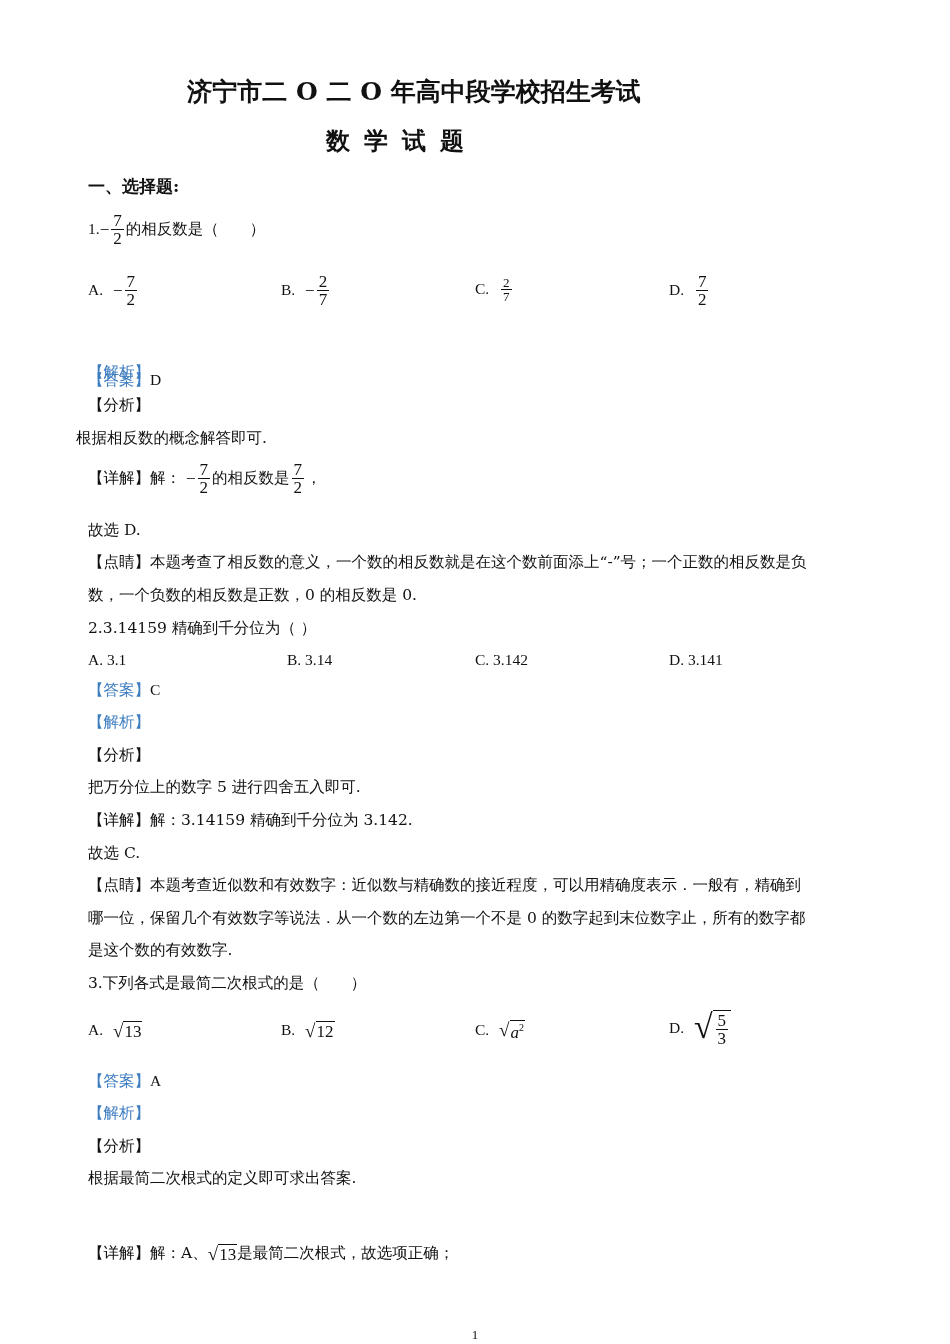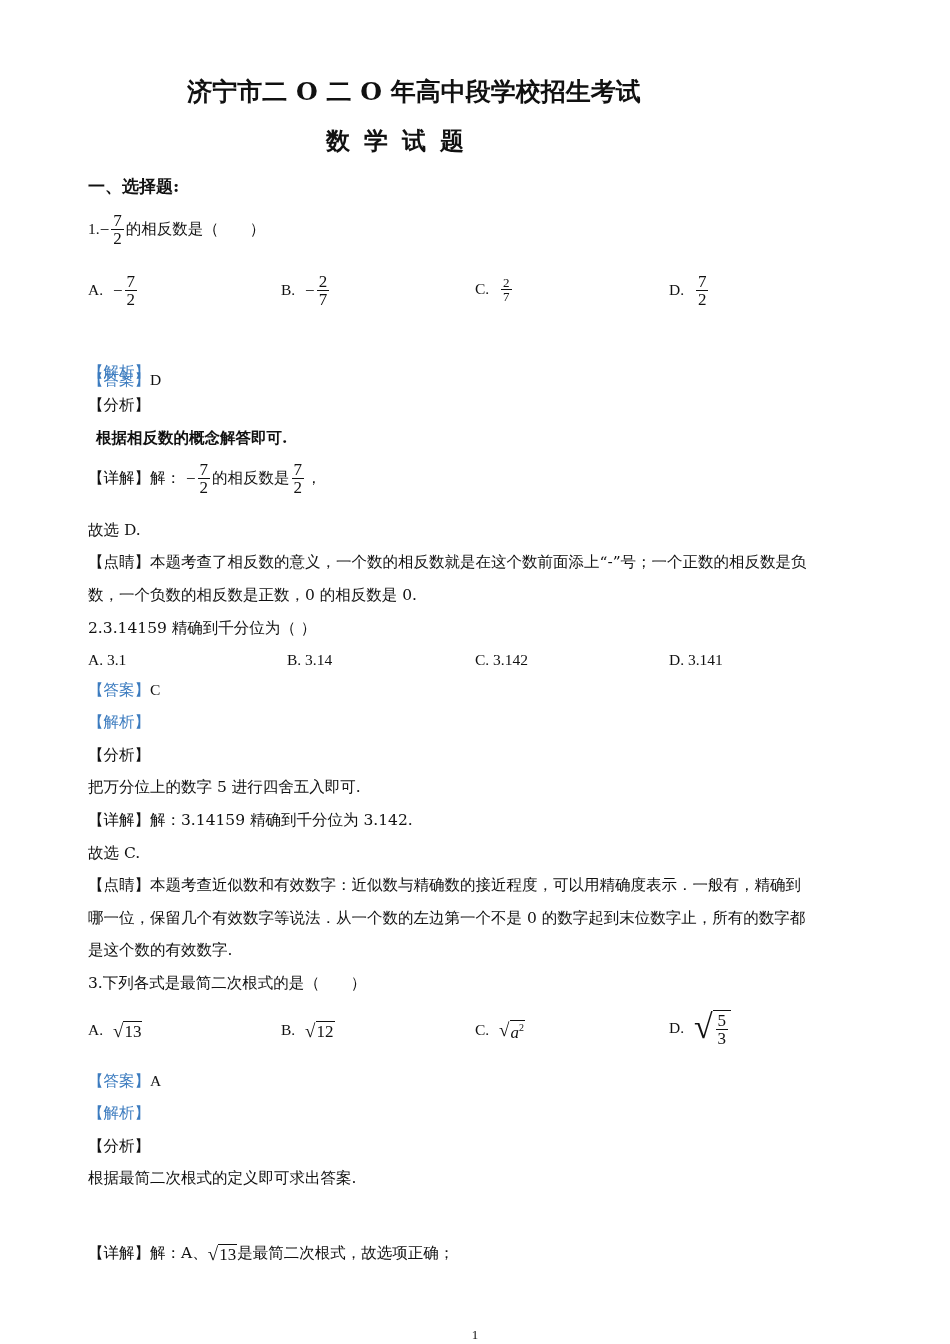--- a/index.html
+++ b/index.html
@@ -59,21 +59,21 @@
       <span class="n">7</span>
       <span class="d">2</span>
     </span>
 </div>
 
 <div class="abs line" style="left:88px; top:330px;margin-top:40px;">
   <span class="blue">【答案】</span><span class="opt">D</span>
 </div>
 <div class="abs line blue" style="left:88px; top:362px;">【解析】</div>
 <div class="abs line" style="left:88px; top:395px;">【分析】</div>
-<div class="abs line" style="left:96px; top:428px;font-weight:bold;">根据相反数的概念解答即可.</div>
+<div class="abs line" style="left:76px; top:428px;">根据相反数的概念解答即可.</div>
 <div class="abs line" style="left:88px; top:461px;">
   <span>【详解】</span><span>解：</span>&nbsp;<span class="minus">−</span><span class="frac">
       <span class="n">7</span>
       <span class="d">2</span>
     </span><span>的相反数是</span><span class="frac">
       <span class="n">7</span>
       <span class="d">2</span>
     </span><span>，</span>
 </div>
 <div class="abs line" style="left:88px; top:520px;">故选 D.</div>

